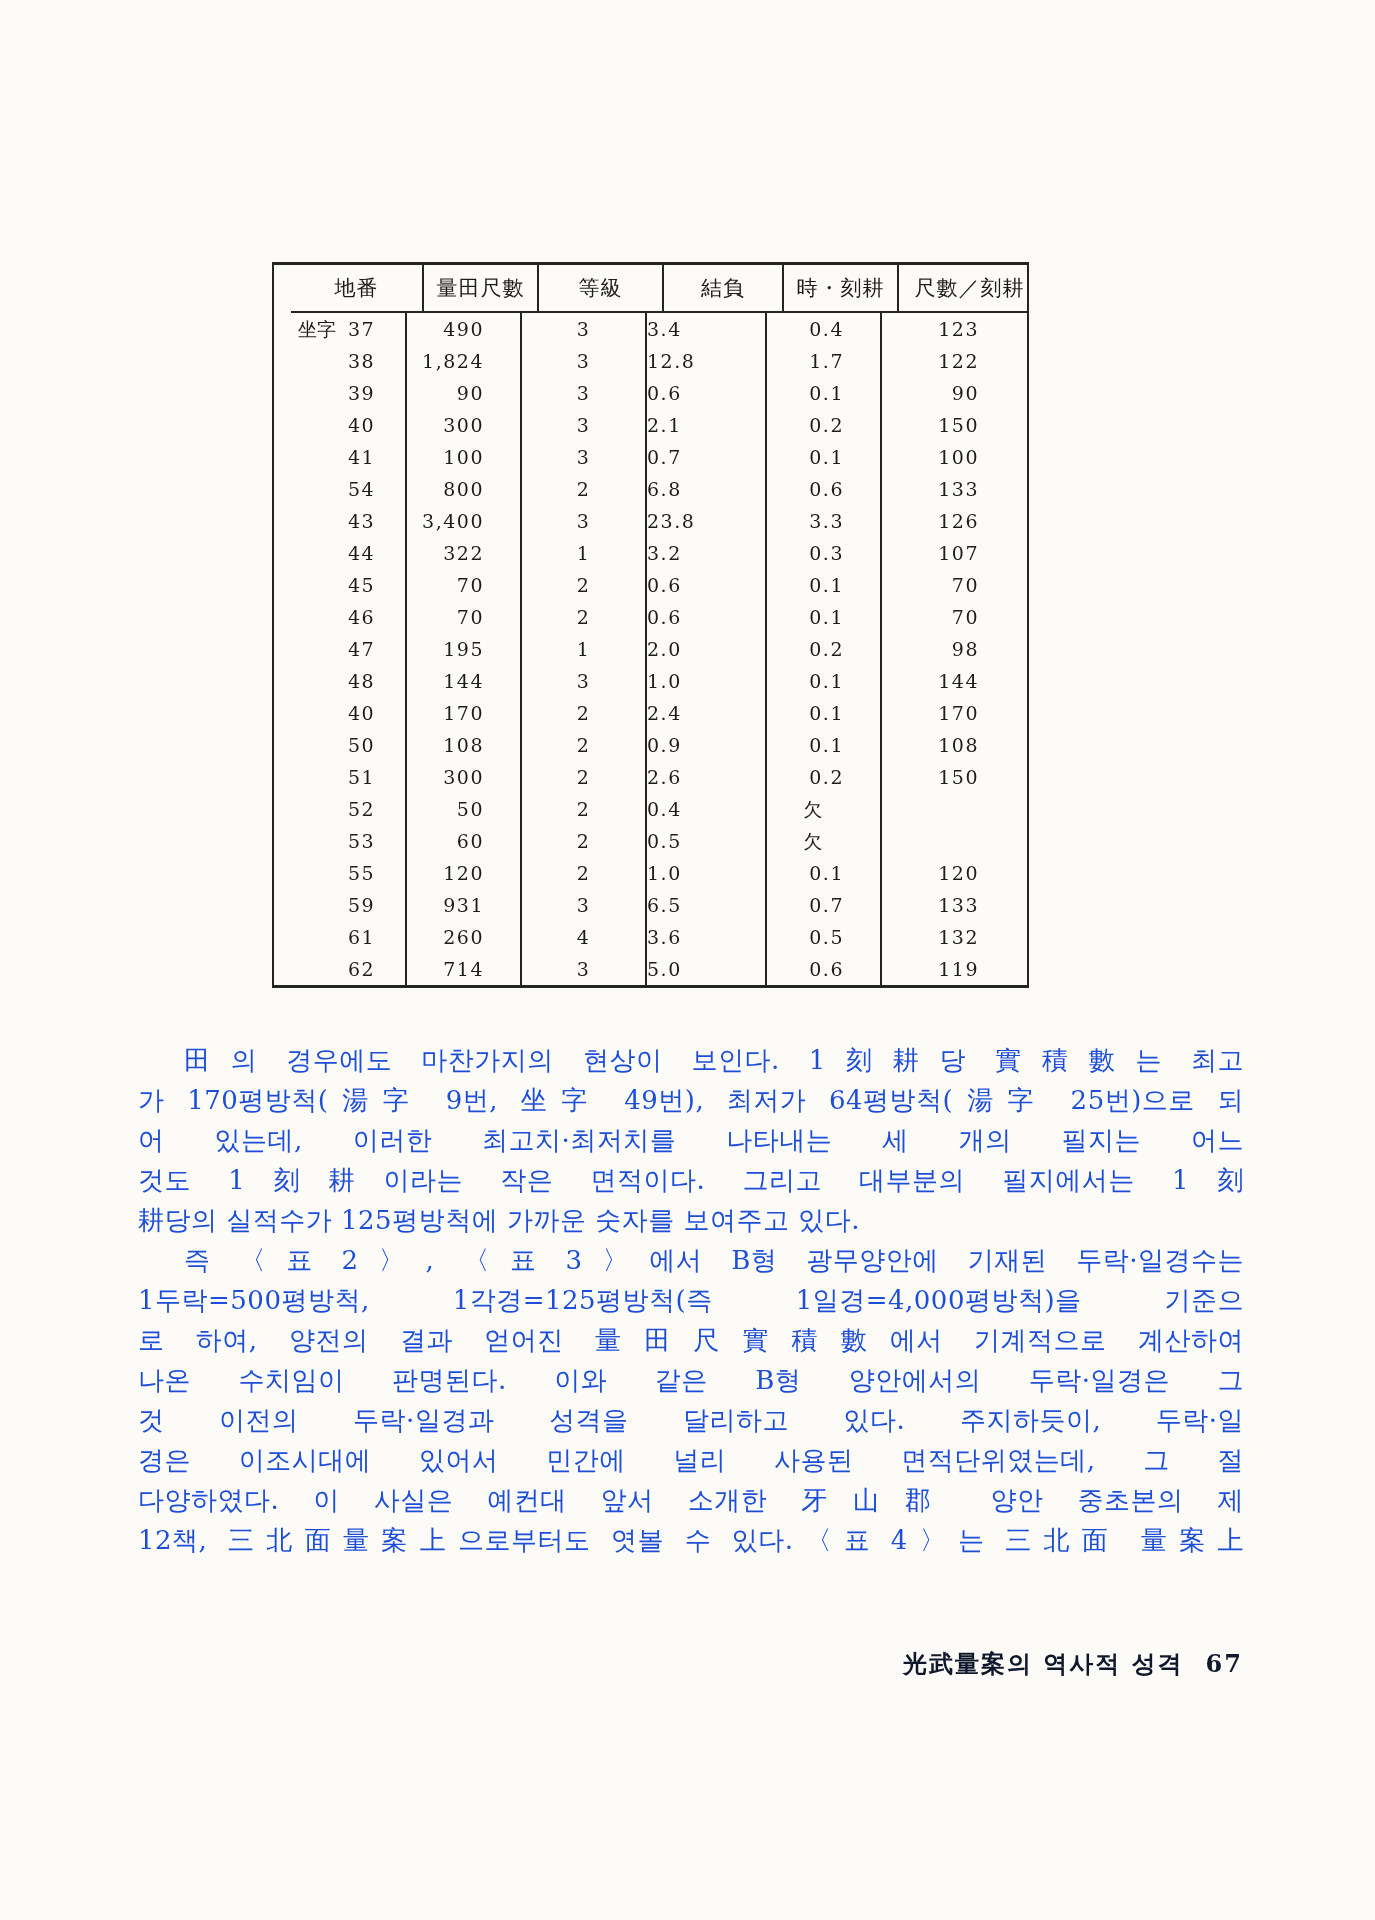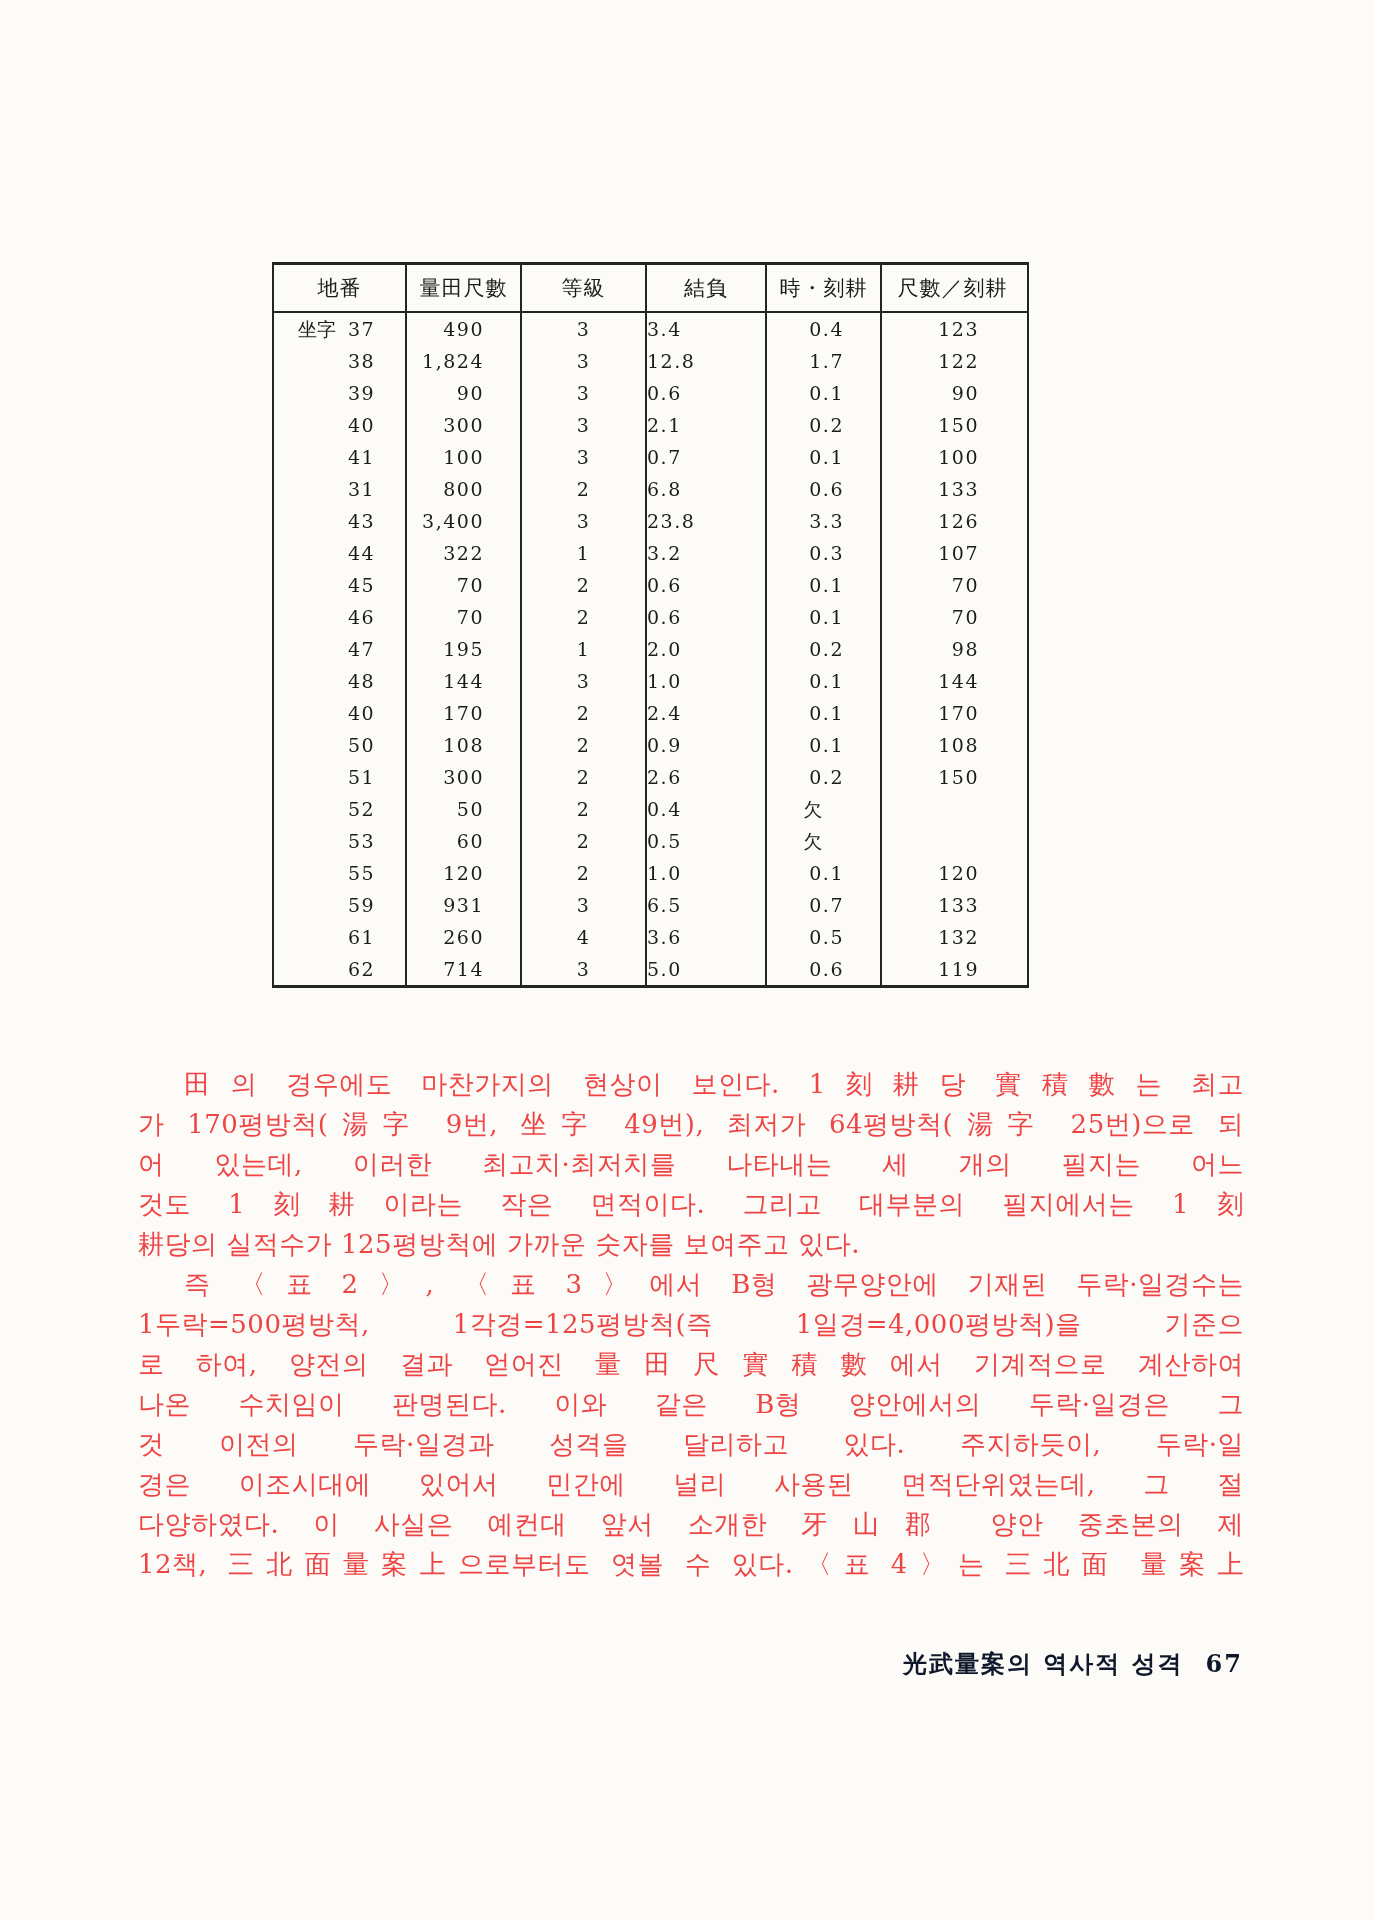--- a/index.html
+++ b/index.html
@@ -26,21 +26,21 @@
     border-left: 2px solid #242424;
     border-right: 2px solid #242424;
   }
   .grid-row {
     display: grid;
     grid-template-columns: 133px 115px 125px 120px 115px 141px;
   }
   .grid-row > div { border-right: 2px solid #242424; }
   .grid-row > div:last-child { border-right: none; }
 
-  .hdr-row { border-bottom: 2px solid #242424; }
+  .hdr-row { border-bottom: 2px solid #242424; margin-left: 17px; }
   .hdr-cell {
     height: 46px; line-height: 46px;
     text-align: center;
     font-size: 21px;
     letter-spacing: 1px;
     white-space: nowrap;
   }
   .body-cell {
     height: 32px; line-height: 32px;
     font-size: 19px;
@@ -52,24 +52,24 @@
   .c2 { text-align: right; padding-right: 36px; }
   .c3 { text-align: center; }
   .c4 { padding-right: 46px; }
   .c5 { text-align: right; padding-right: 36px; }
   .c5.missing { text-align: center; padding-right: 20px; }
   .c6 { text-align: right; padding-right: 44px; }
 
   
   .body-text {
     position: absolute;
-    left: 138px; top: 1064px;
+    left: 138px; top: 1040px;
     width: 1106px;
     font-size: 26px;
-    color: #ef4444;
+    color: #1d4ed8;
   }
   .line {
     height: 40px; line-height: 40px;
     text-align: justify;
     text-align-last: justify;
     white-space: nowrap;
     letter-spacing: 0.5px;
   }
   .line.indent { padding-left: 46px; }
   .line.para-end { text-align-last: left; }
@@ -151,21 +151,21 @@
           </div>
           <div class="body-cell num c2">100</div>
           <div class="body-cell num c3">3</div>
           <div class="body-cell num c4">0.7</div>
           <div class="body-cell num c5">0.1</div>
           <div class="body-cell num c6">100</div>
         </div>
         <div class="grid-row">
           <div class="body-cell c1">
             <span class="prefix"></span>
-            <span class="num">31</span>
+            <span class="num">54</span>
           </div>
           <div class="body-cell num c2">800</div>
           <div class="body-cell num c3">2</div>
           <div class="body-cell num c4">6.8</div>
           <div class="body-cell num c5">0.6</div>
           <div class="body-cell num c6">133</div>
         </div>
         <div class="grid-row">
           <div class="body-cell c1">
             <span class="prefix"></span>

